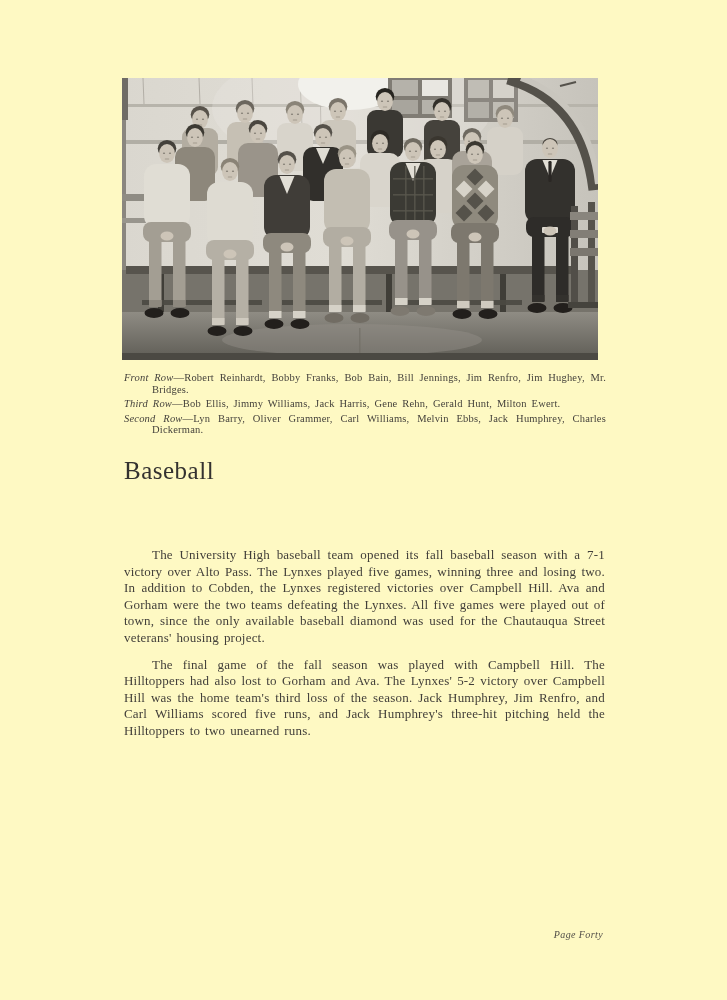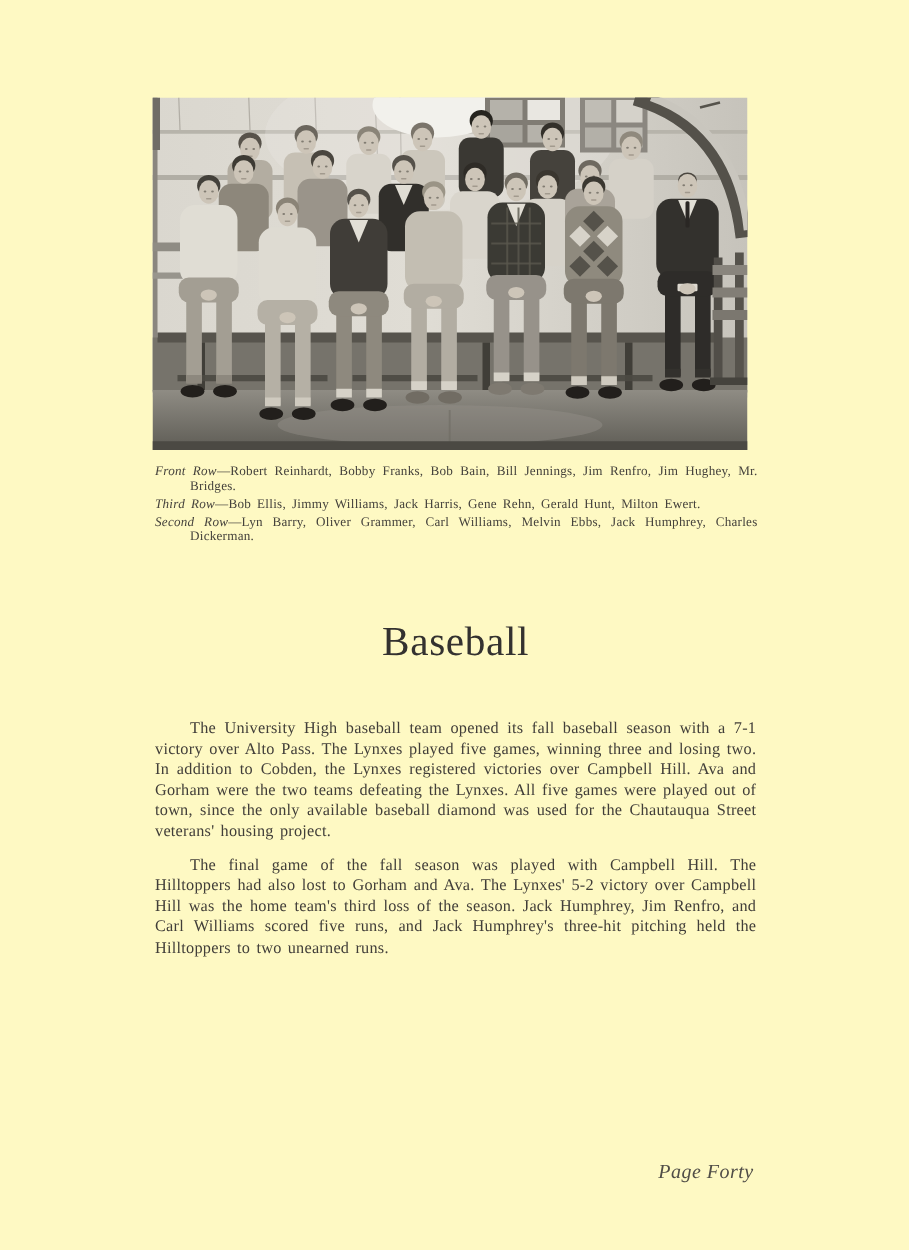--- a/index.html
+++ b/index.html
@@ -22,38 +22,38 @@
     font-size:10.5px;line-height:11.6px;letter-spacing:.2px;word-spacing:2px;
     color:#45423c;
   }
   .caption-entry{
     padding-left:28px;text-indent:-28px;
     margin:0 0 3px 0;
     text-align:justify;
   }
   .cap-label{font-style:italic;}
   .title{
-    position:absolute;left:124px;top:496px;width:481px;
-    margin:0;text-align:center;
-    font-size:33px;font-weight:400;letter-spacing:.5px;
+    position:absolute;left:124px;top:457px;width:481px;
+    margin:0;text-align:left;
+    font-size:25px;font-weight:400;letter-spacing:.5px;
     color:#343230;
   }
   .body-text{
-    position:absolute;left:124px;top:574px;width:481px;
+    position:absolute;left:124px;top:547px;width:481px;
   }
   .body-text p{
     margin:0 0 10px 0;
     font-size:13px;line-height:16.6px;
     letter-spacing:.2px;word-spacing:1.5px;
     text-indent:28px;
     text-align:justify;
   }
   .pageno{
     position:absolute;right:124px;top:929px;
-    font-size:16px;font-style:italic;letter-spacing:.4px;
+    font-size:10px;font-style:italic;letter-spacing:.4px;
     color:#504d47;
   }
 </style>
 </head>
 <body>
 
 <div class="page">
 
   <figure class="photo-wrap">
     <svg viewBox="0 0 476 282" preserveAspectRatio="none" role="img" aria-label="Black-and-white photograph of the University High baseball team: three rows of players, seated and standing on benches in front of a gymnasium wall with an arched doorway and windows">

